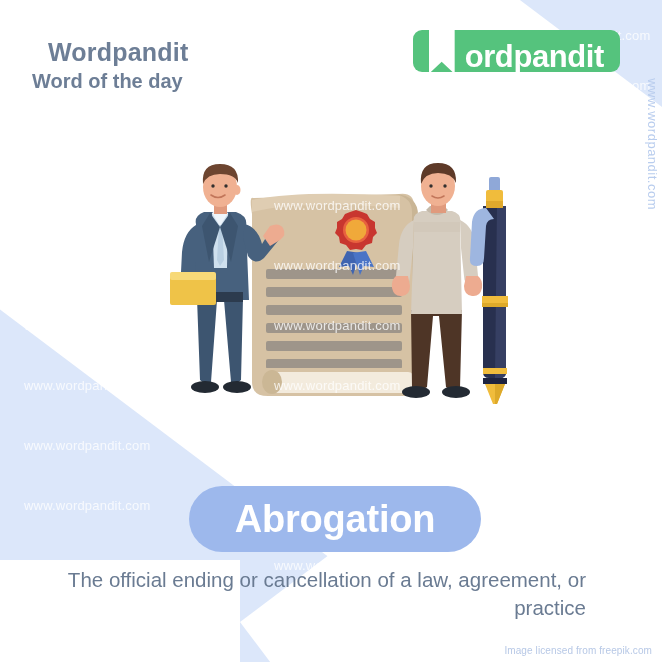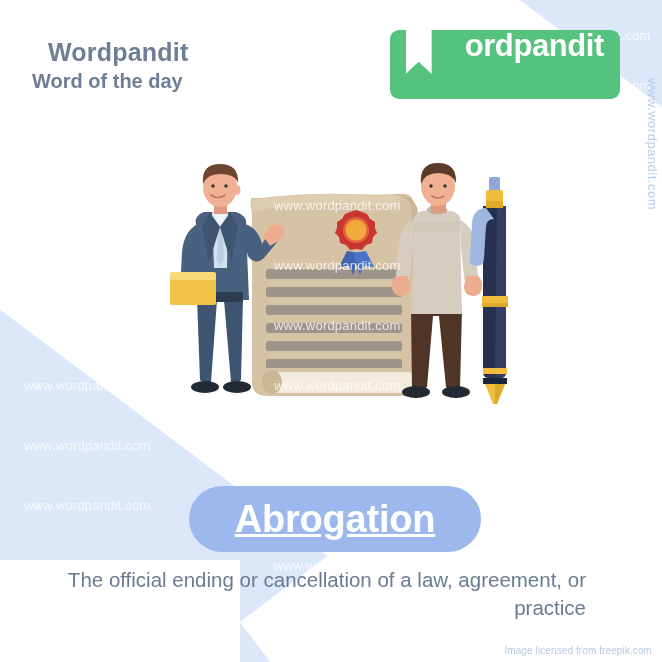--- a/index.html
+++ b/index.html
@@ -86,25 +86,25 @@
     letter-spacing:.2px;
   }
   .brand-sub{
     position:absolute; left:32px; top:70px;
     font-size:20px; font-weight:bold;
     color:#6d7e96;
     text-align:center;
   }
   .logo{
     position:absolute; right:42px; top:30px;
-    height:69px; min-width:170px;
+    height:42px; min-width:170px;
     background:#55c37d;
     border-radius:9px;
-    display:flex; align-items:flex-start;
-    padding-left:75px; padding-right:16px;
+    display:flex; align-items:flex-end;
+    padding-left:52px; padding-right:16px;
   }
   .logo-text{
     color:#ffffff; font-size:31px; font-weight:bold;
     letter-spacing:-.4px; line-height:1;
   }
   .bookmark{
     position:absolute; left:16px; top:0px;
     width:26px; height:44px;
     background:#ffffff;
     clip-path:polygon(0 0, 100% 0, 100% 100%, 50% 72%, 0 100%);
@@ -119,21 +119,20 @@
     left:189px; top:486px;
     width:292px; height:66px;
     background:#9db8ec;
     border-radius:33px;
     display:flex; align-items:center; justify-content:center;
   }
   .word-badge .w{
     color:#ffffff;
     font-size:38px; font-weight:bold;
     letter-spacing:-.2px;
-    text-decoration:underline;
   }
 
   
   .definition{
     position:absolute; left:0; top:566px;
     width:600px;
     text-align:right;
     color:#6a7b92;
     font-size:20.5px;
     line-height:1.35;

